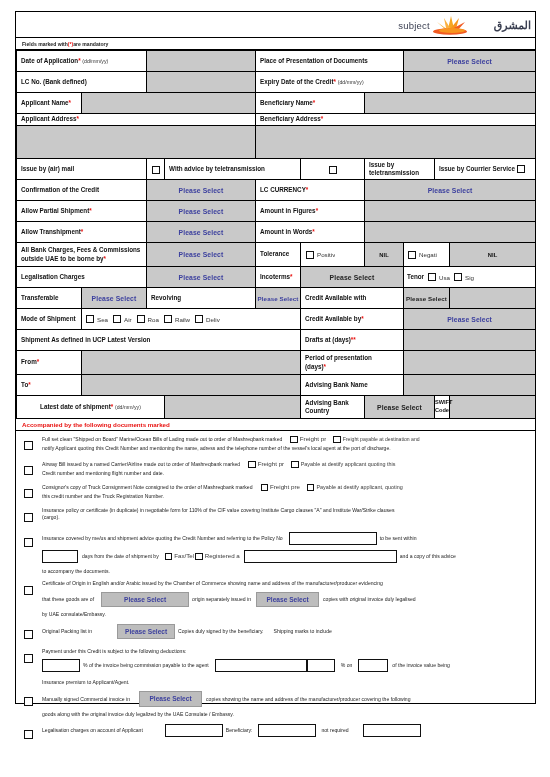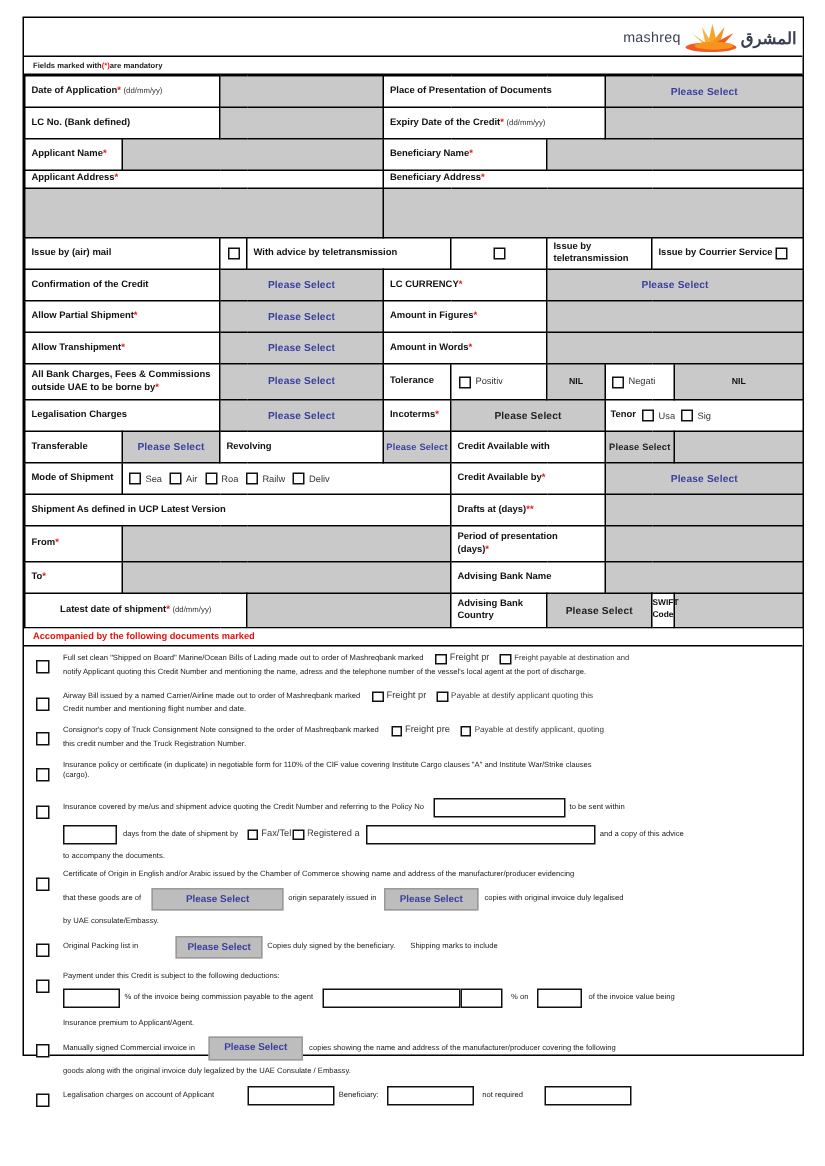--- a/index.html
+++ b/index.html
@@ -32,21 +32,21 @@
   .hdr-title {
     font-size: 11.2px; font-weight: bold; color: #1a1a1a;
     padding-left: 7px; letter-spacing: .1px;
   }
   .logo-wrap {
     position: absolute; right: 4px; top: 2px;
     display: flex; align-items: center; height: 22px;
   }
   .logo-en { font-size: 9.5px; color: #3a3f51; letter-spacing: .2px; font-weight: 500;}
   .logo-sun { position: relative; width: 36px; height: 20px; margin: 0 2px; }
-  .logo-ar { font-size: 11px; color: #3a3f51; font-weight: bold; }
+  .logo-ar { font-size: 11px; color: #3a3f51; font-weight: bold; margin-left: 24px; }
   .mand {
     height: 12px; border-bottom: 1px solid #000;
     font-size: 5.1px; font-weight: bold; color: #1a1a1a;
     padding-left: 6px; display: flex; align-items: center;
   }
   .mand .star { color: #e8110f; }
   
   table.g { border-collapse: collapse; width: 100%; table-layout: fixed; }
   table.g td { border: 1px solid #000; padding: 0; vertical-align: middle; height: 21px; }
   .lbl {
@@ -104,21 +104,21 @@
   .nowrap { white-space: nowrap; }
 </style>
 </head>
 <body>
 
 <div id="page">
   <div class="form-frame">
 
     <div class="hdr">
       <div class="logo-wrap">
-        <span class="logo-en">mashreq</span>
+        <span class="logo-en">subject</span>
         <span class="logo-sun">
           <svg width="36" height="20" viewBox="0 0 36 20">
             <g transform="translate(18,15)">
               <path d="M-2,-1 L1,-14 L4,-1 Z" fill="#f5a623"></path>
               <path d="M1,-2 L9,-12 L6,-1 Z" fill="#f7941e"></path>
               <path d="M2,-1 L15,-8 L7,1 Z" fill="#f15a22"></path>
               <path d="M-4,-2 L-6,-12 L0,-2 Z" fill="#fbb040"></path>
               <path d="M-5,-1 L-13,-8 L-2,0 Z" fill="#f5a623"></path>
               <ellipse cx="0" cy="1.5" rx="17" ry="3.2" fill="#f15a22"></ellipse>
               <ellipse cx="2" cy="0.5" rx="13" ry="2.6" fill="#f7941e"></ellipse>

